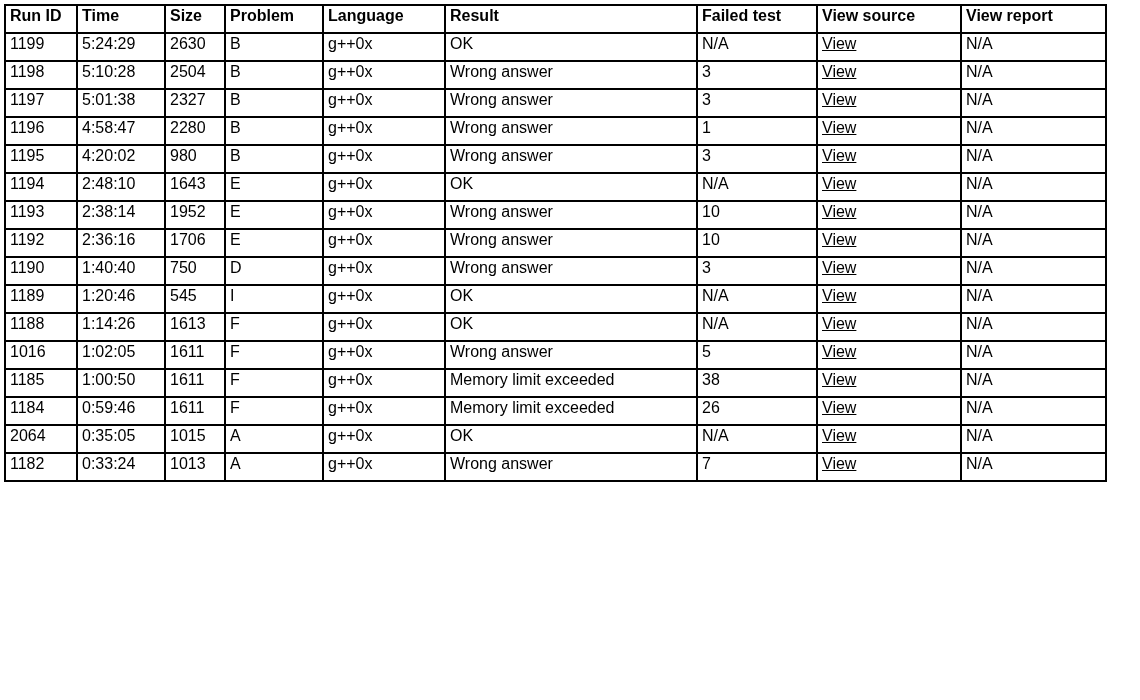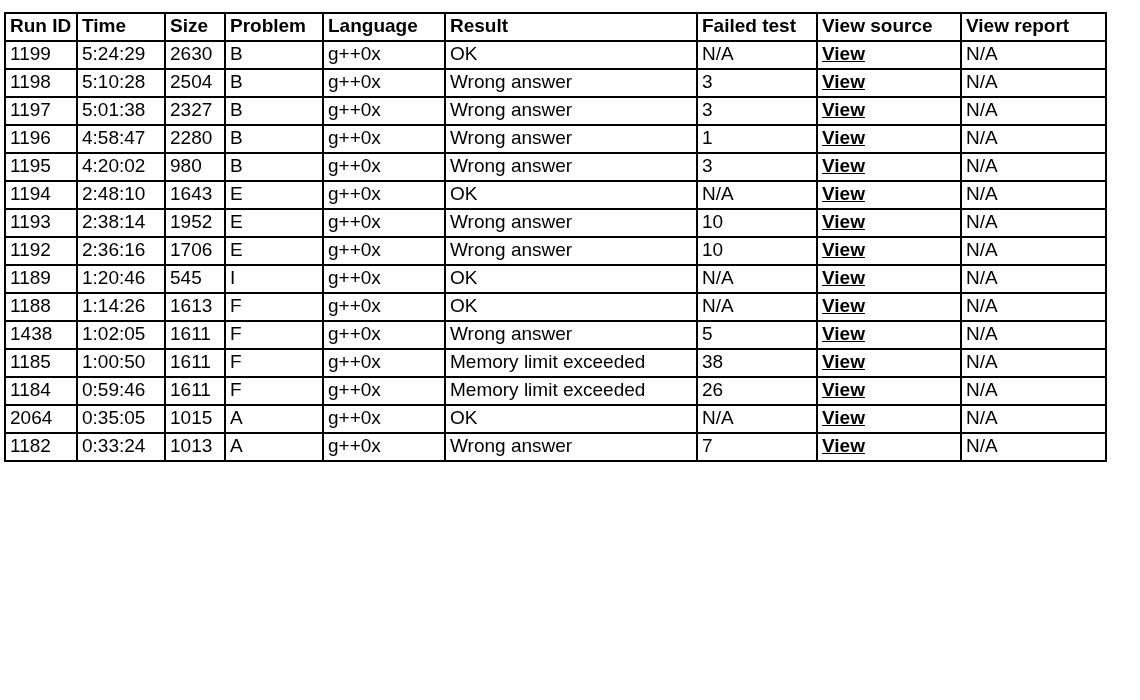--- a/index.html
+++ b/index.html
@@ -15,23 +15,22 @@
     overflow: hidden;
   }
   .table-wrap {
     padding: 4px 0 0 4px;
     box-sizing: border-box;
   }
   table.runs {
     border-collapse: collapse;
     table-layout: fixed;
     width: 930px;
-    font-size: 19px;
+    font-size: 16px;
     line-height: 1.05;
-    margin-top: 8px;
   }
   table.runs th,
   table.runs td {
     border: 2px solid #000000;
     padding: 2px 4px 3px 4px;
     text-align: left;
     vertical-align: top;
     white-space: nowrap;
     overflow: hidden;
     height: 28px;
@@ -46,21 +45,20 @@
   col.c-problem   { width: 98px; }
   col.c-language  { width: 122px; }
   col.c-result    { width: 252px; }
   col.c-failed    { width: 120px; }
   col.c-source    { width: 144px; }
   col.c-report    { width: 145px; }
   a.view-link {
     color: #000000;
     text-decoration: underline;
     cursor: pointer;
-    font-weight: bold;
   }
 </style>
 </head>
 <body>
 
 <div class="table-wrap">
   <table class="runs">
     <colgroup>
       <col class="c-runid">
       <col class="c-time">
@@ -168,20 +166,31 @@
           <td>2:36:16</td>
           <td>1706</td>
           <td>E</td>
           <td>g++0x</td>
           <td>Wrong answer</td>
           <td>10</td>
           <td><a class="view-link">View</a></td>
           <td>N/A</td>
         </tr>
         <tr>
+          <td>1190</td>
+          <td>1:40:40</td>
+          <td>750</td>
+          <td>D</td>
+          <td>g++0x</td>
+          <td>Wrong answer</td>
+          <td>3</td>
+          <td><a class="view-link">View</a></td>
+          <td>N/A</td>
+        </tr>
+        <tr>
           <td>1189</td>
           <td>1:20:46</td>
           <td>545</td>
           <td>I</td>
           <td>g++0x</td>
           <td>OK</td>
           <td>N/A</td>
           <td><a class="view-link">View</a></td>
           <td>N/A</td>
         </tr>
@@ -190,21 +199,21 @@
           <td>1:14:26</td>
           <td>1613</td>
           <td>F</td>
           <td>g++0x</td>
           <td>OK</td>
           <td>N/A</td>
           <td><a class="view-link">View</a></td>
           <td>N/A</td>
         </tr>
         <tr>
-          <td>1438</td>
+          <td>1016</td>
           <td>1:02:05</td>
           <td>1611</td>
           <td>F</td>
           <td>g++0x</td>
           <td>Wrong answer</td>
           <td>5</td>
           <td><a class="view-link">View</a></td>
           <td>N/A</td>
         </tr>
         <tr>

